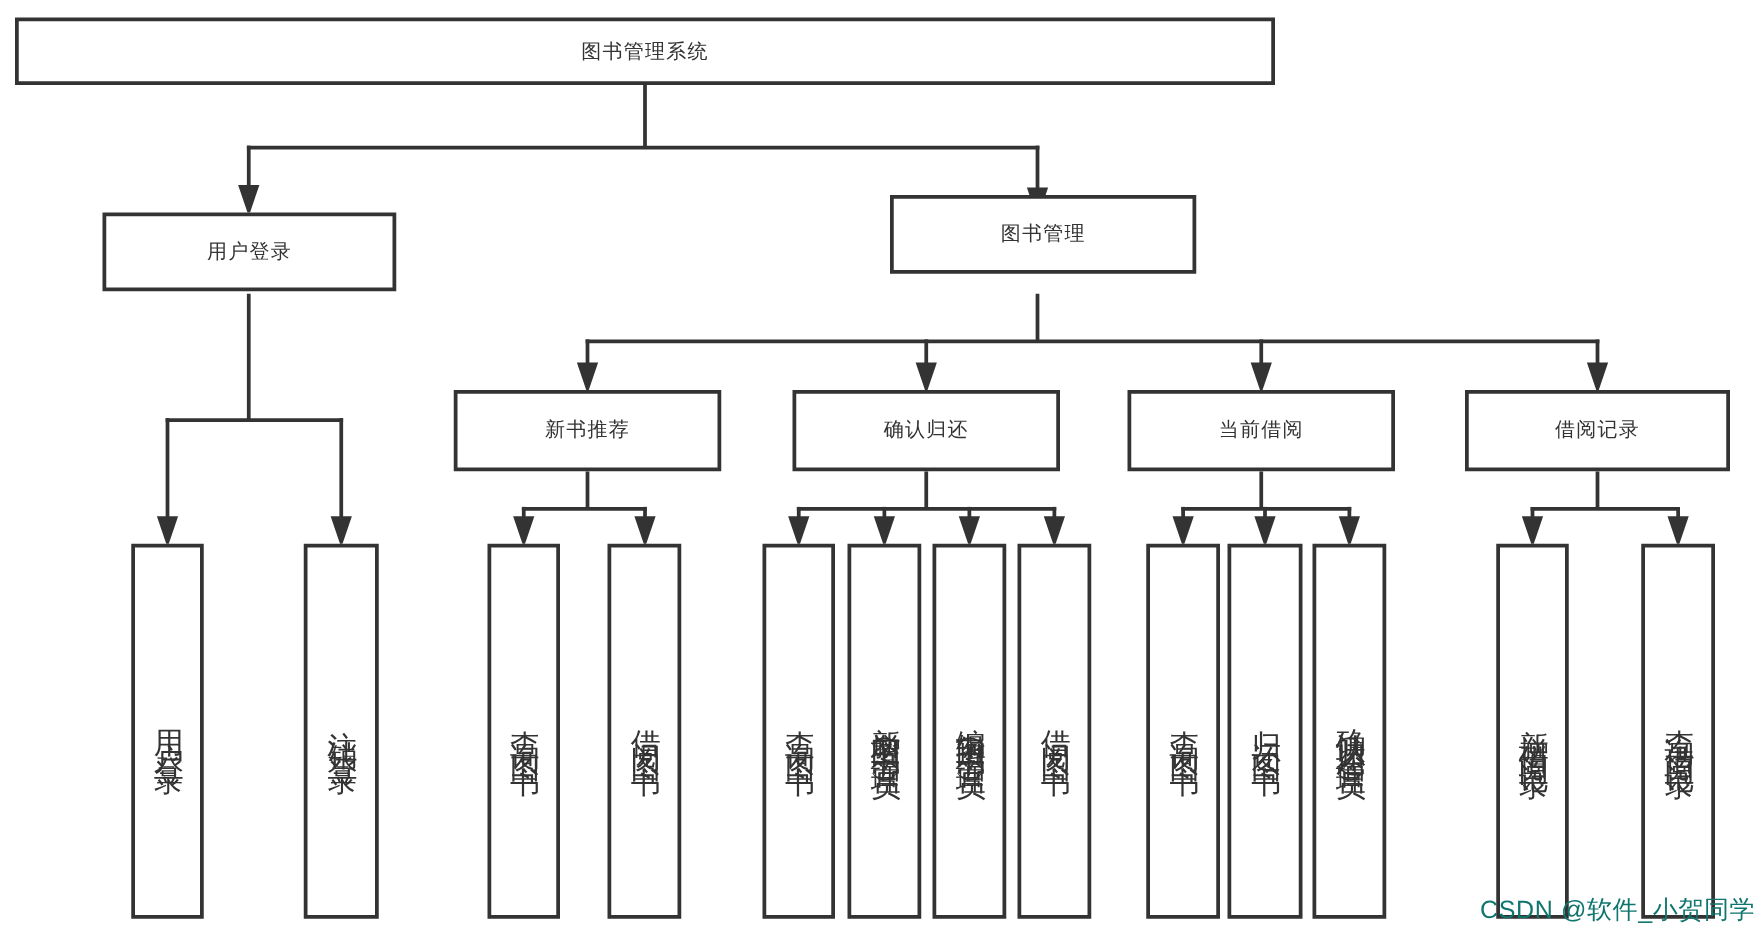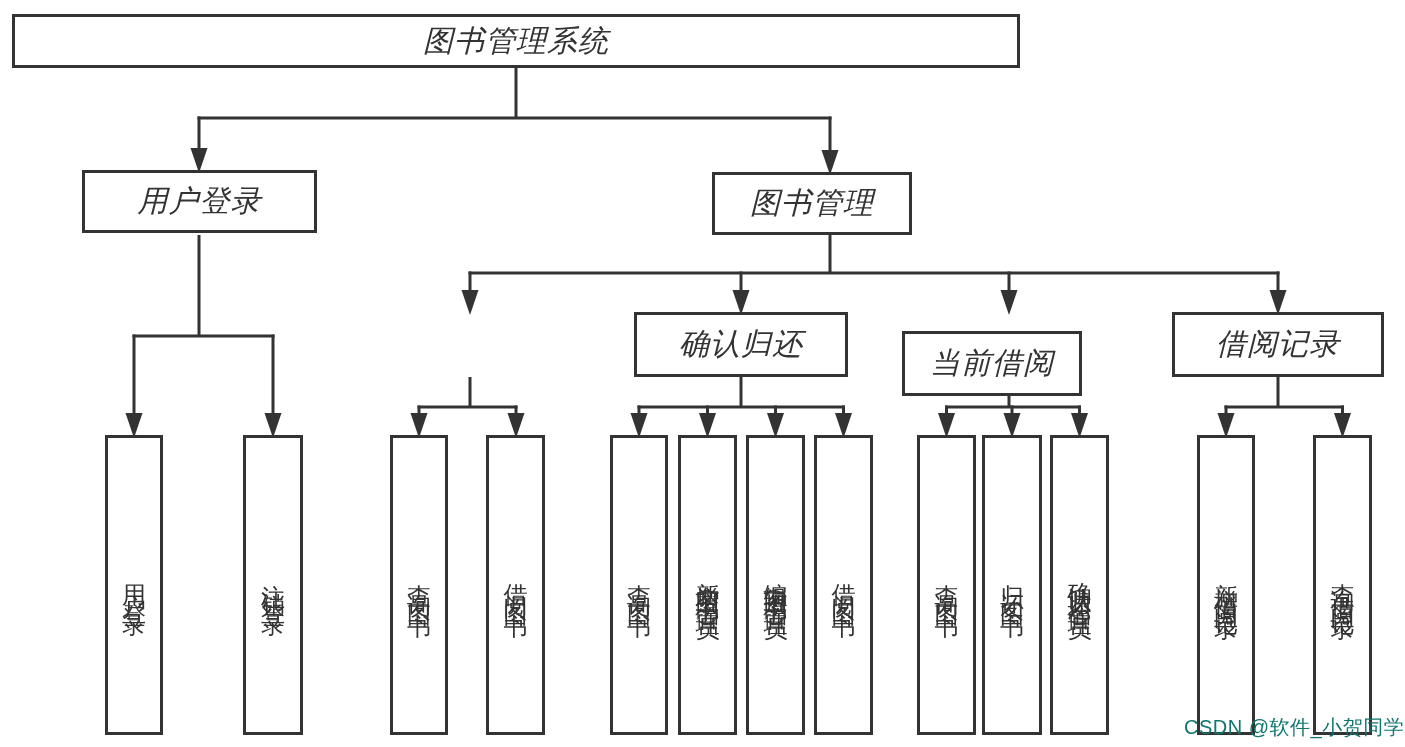--- a/index.html
+++ b/index.html
@@ -22,24 +22,23 @@
     position: absolute;
     border: 3px solid #333333;
     background: #ffffff;
     display: flex;
     align-items: center;
     justify-content: center;
     color: #333333;
     z-index: 2;
   }
   .box-h span {
-    font-size: 30px;
+    font-size: 16px;
     letter-spacing: 1px;
     white-space: nowrap;
-    font-style: italic;
   }
   .box-v span {
     writing-mode: vertical-rl;
     text-orientation: mixed;
     font-size: 24px;
     line-height: 1;
   }
   .ls-a { letter-spacing: 10px; }
   .ls-b { letter-spacing: 7px; }
   .ls-c { letter-spacing: 5px; }
@@ -123,28 +122,31 @@
     </g>
   </svg>
 
   <div class="box box-h" style="left:12px; top:14px; width:1008px; height:54px;">
     <span>图书管理系统</span>
   </div>
 
   <div class="box box-h" style="left:82px; top:170px; width:235px; height:63px;">
     <span>用户登录</span>
   </div>
-  <div class="box box-h" style="left:712px; top:172px; width:200px; height:63px;">
+  <div class="box box-h" style="left:712px; top:156px; width:245px; height:63px;">
     <span>图书管理</span>
   </div>
 
+  <div class="box box-h" style="left:363px; top:312px; width:214px; height:65px;">
+    <span>新书推荐</span>
+  </div>
   <div class="box box-h" style="left:634px; top:312px; width:214px; height:65px;">
     <span>确认归还</span>
   </div>
-  <div class="box box-h" style="left:902px; top:312px; width:180px; height:65px;margin-top:19px;">
+  <div class="box box-h" style="left:902px; top:312px; width:214px; height:65px;">
     <span>当前借阅</span>
   </div>
   <div class="box box-h" style="left:1172px; top:312px; width:212px; height:65px;align-items:center;">
     <span>借阅记录</span>
   </div>
 
   <div class="box box-v" style="left:105px; top:435px; width:58px; height:300px;">
     <span class="ls-a">用户登录</span>
   </div>
   <div class="box box-v" style="left:243px; top:435px; width:60px; height:300px;">

